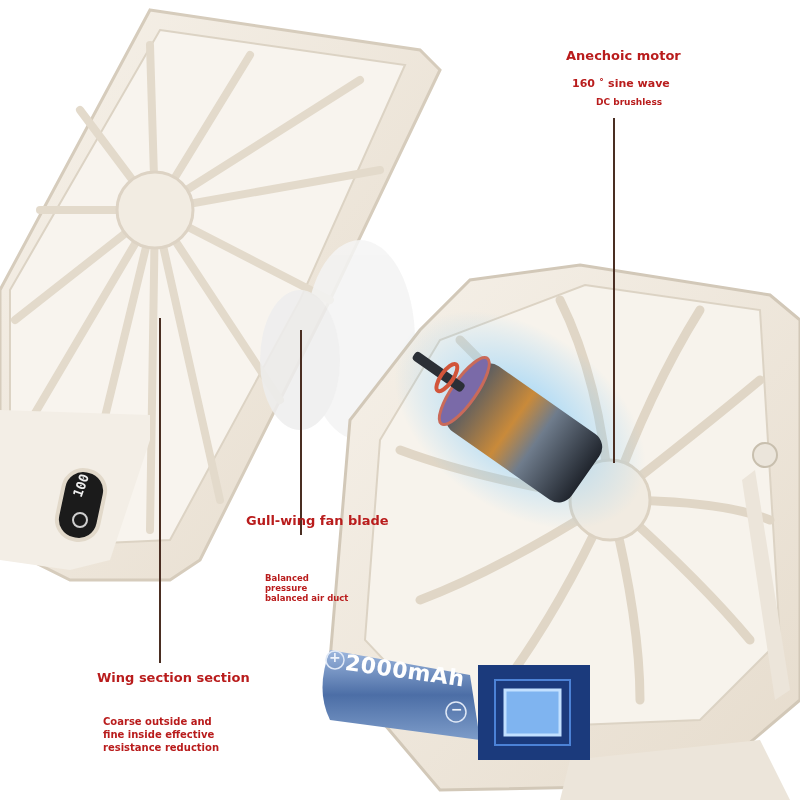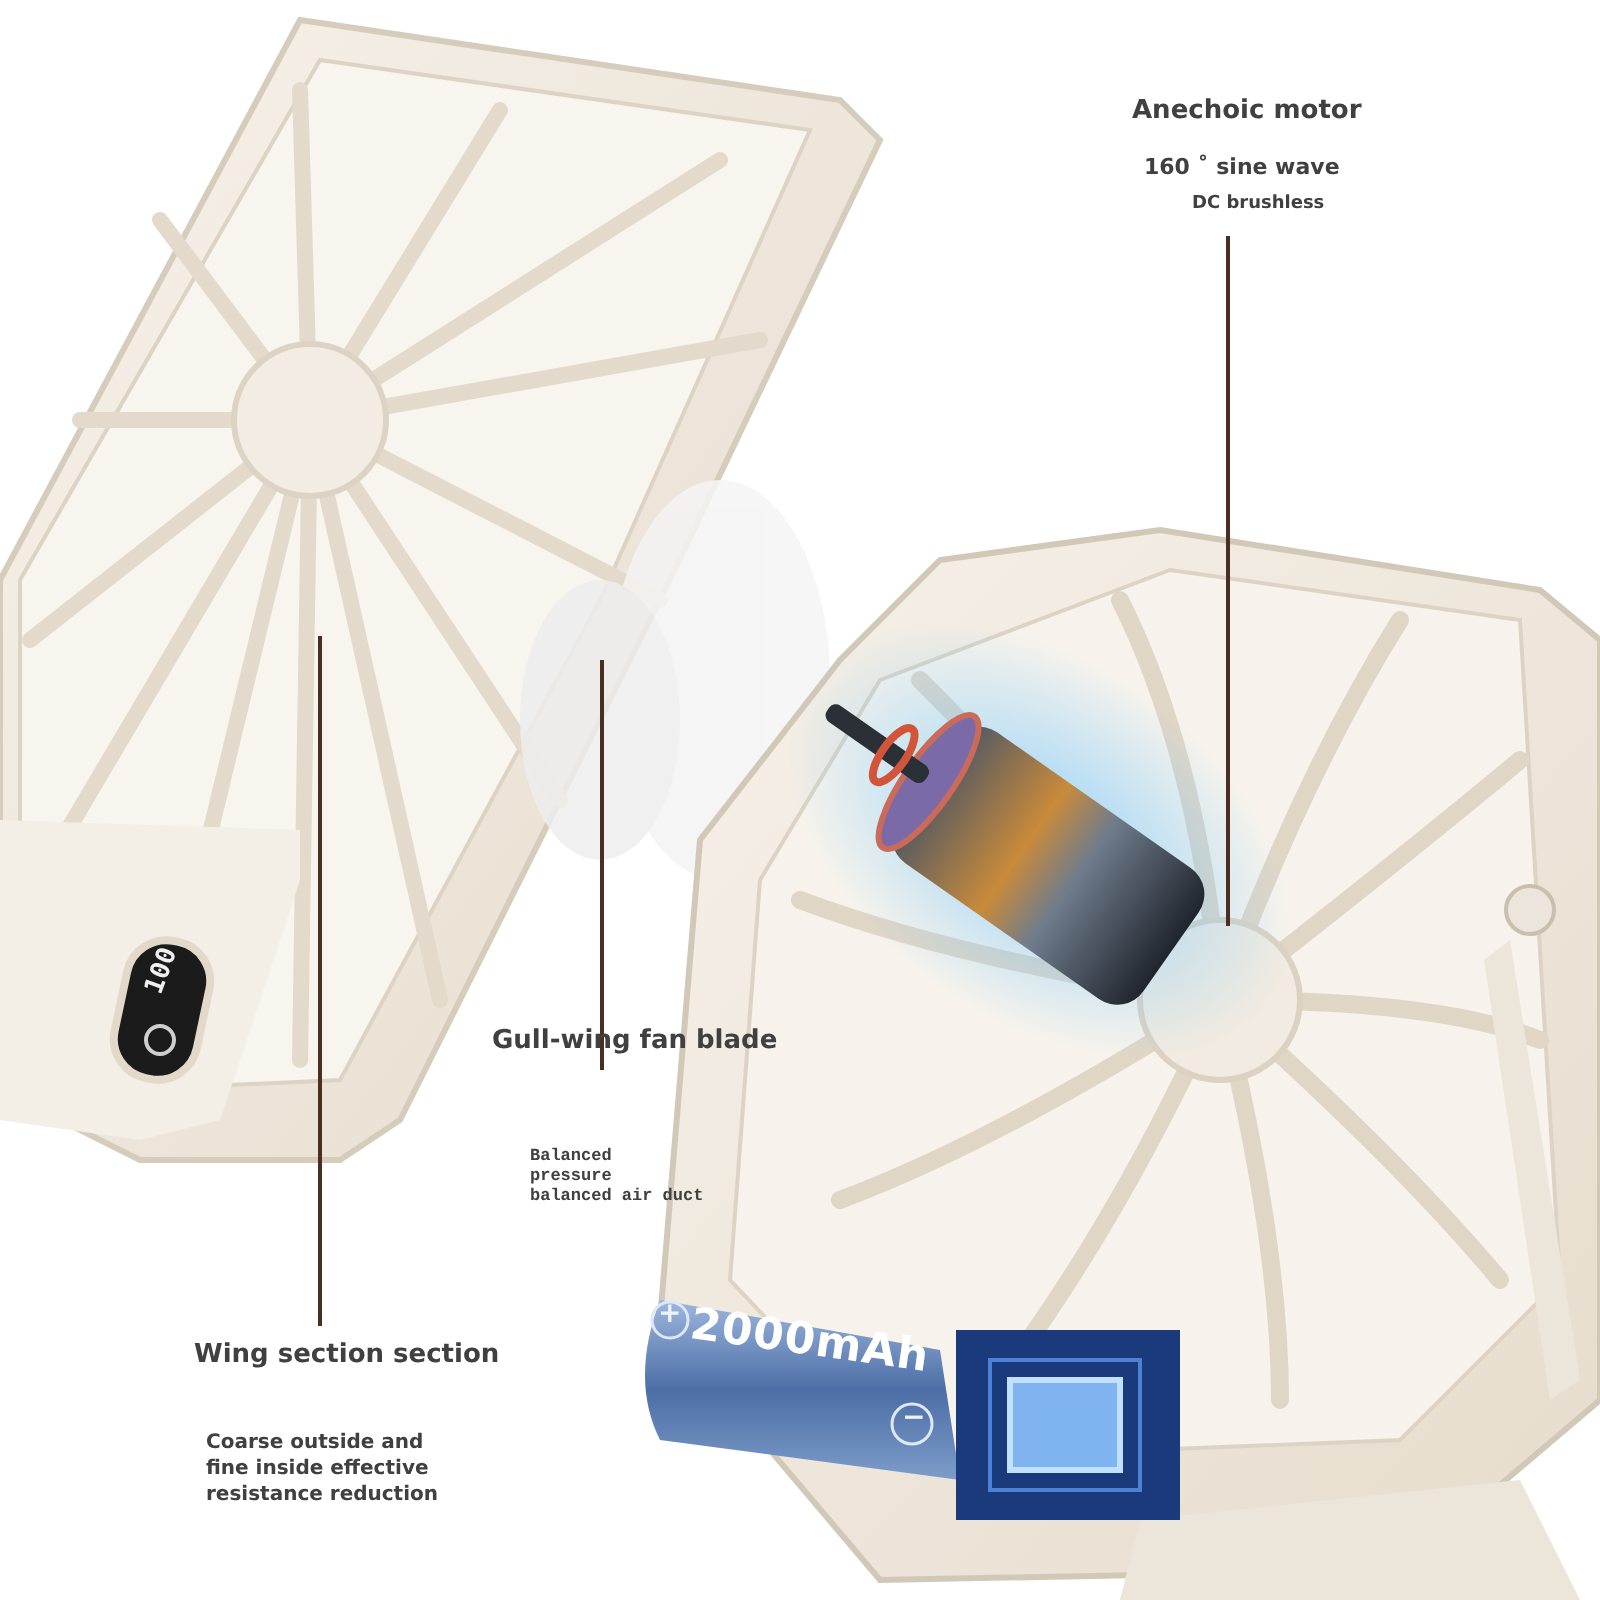--- a/index.html
+++ b/index.html
@@ -1,18 +1,18 @@
 <!DOCTYPE html>
 <html><head>
 <meta charset="utf-8">
 <style>
   html,body{margin:0;padding:0;}
   body{width:800px;height:800px;position:relative;overflow:hidden;background:#ffffff;font-family:"DejaVu Sans","Liberation Sans",sans-serif;}
   .abs{position:absolute;}
-  .label{position:absolute;color:#404040;font-weight:bold;white-space:pre-line;}
+  .label{position:absolute;color:#b91c1c;font-weight:bold;white-space:pre-line;}
   .title{font-size:13px;}
   .sub{font-size:10px;line-height:12px;}
   .sub2{font-size:9px;line-height:11px;}
   .leader{position:absolute;width:2px;background:#4a2e22;}
   svg{position:absolute;left:0;top:0;}
 </style>
 </head>
 <body>
 
 <svg width="800" height="800" viewBox="0 0 800 800">
@@ -121,20 +121,20 @@
 
 <div class="leader" style="left:613px;top:118px;height:345px;"></div>
 <div class="leader" style="left:300px;top:330px;height:205px;"></div>
 <div class="leader" style="left:159px;top:318px;height:345px;"></div>
 
 <div class="label title" style="left:566px;top:48px;">Anechoic motor</div>
 <div class="label sub" style="left:572px;top:78px;font-size:11px;">160 ˚   sine wave</div>
 <div class="label sub2" style="left:584px;top:97px;margin-left:12px;">DC brushless</div>
 
 <div class="label title" style="left:246px;top:513px;">Gull-wing fan blade</div>
-<div class="label sub2" style="left:265px;top:573px;font-size:8.5px;line-height:10px;font-family:Liberation Mono, monospace;">Balanced
+<div class="label sub2" style="left:265px;top:573px;font-size:8.5px;line-height:10px;">Balanced
 pressure
 balanced air duct</div>
 
 <div class="label title" style="left:97px;top:670px;">Wing section section</div>
 <div class="label sub" style="left:103px;top:715px;font-size:10px;line-height:13px;">Coarse outside and
 fine inside effective
 resistance reduction</div>
 
 </body></html>

